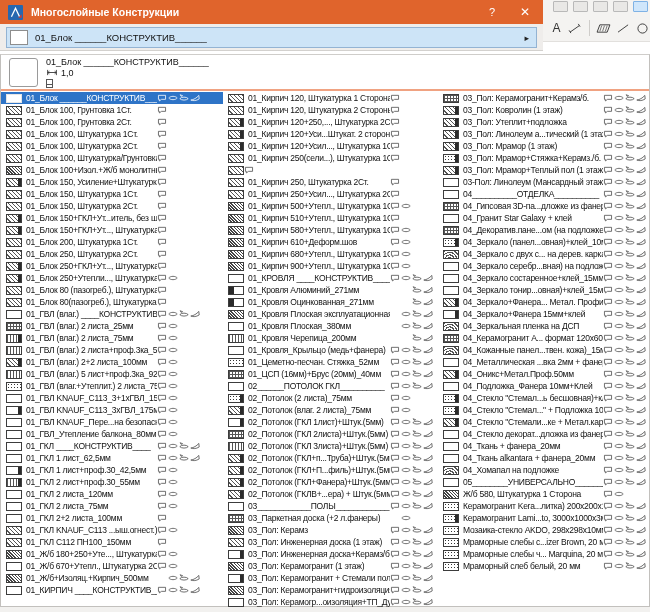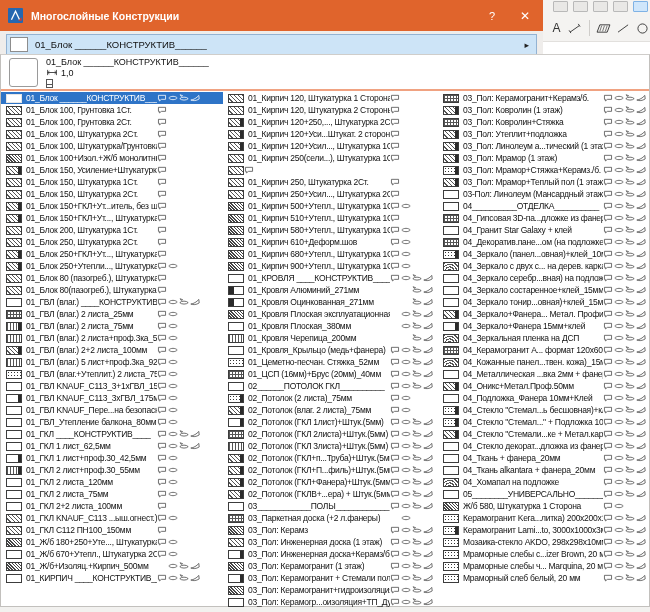--- a/index.html
+++ b/index.html
@@ -15,21 +15,21 @@
   .mini{width:13px;height:9px;border:1px solid #b9b9b9;background:#e9e8e6;border-radius:1px;}
   .mini.active{background:#cfe6fb;border-color:#7fb2e5;}
   .bgbar-row{display:flex;align-items:center;gap:4px;padding:3px 0 0 6px;height:26px;}
   .tool{width:17px;height:17px;display:flex;align-items:center;justify-content:center;
         font-size:12px;color:#333;}
   .sep{width:1px;height:16px;background:#cfcdca;margin:0 2px;}
   .bgbar-bottom{height:12px;background:#ffffff;border-top:1px solid #e2e0dd;}
 
   
   .dialog{position:absolute;left:0;top:0;width:543px;}
-  .titlebar{height:31px;background:#e0642c;display:flex;align-items:center;padding-left:8px;}
+  .titlebar{height:24px;background:#e0642c;display:flex;align-items:center;padding-left:8px;}
   .app-ico{width:15px;height:15px;flex:none;}
   .title-text{color:#fff;font-size:10.5px;font-weight:bold;margin-left:8px;flex:1;
               white-space:nowrap;overflow:hidden;}
   .tb-btn{width:30px;height:27px;color:#fff;font-size:11px;display:flex;align-items:center;
           justify-content:center;cursor:default;}
   .tb-btn.close{width:36px;font-size:12px;}
   .dlg-body{height:27px;background:#efedeb;box-sizing:border-box;padding:3px 6px 3px 6px;
             border-bottom:1px solid #d3d1ce;}
   .combo{height:21px;box-sizing:border-box;background:#cde4f7;border:1px solid #93b3d3;
          display:flex;align-items:center;padding:0 7px 0 3px;}
@@ -221,20 +221,34 @@
                 <path d="M1.5 1.5h8V6H5L2.5 7.8V6H1.5z"></path>
               </svg>
             </span>
             <span class="ic"></span>
             <span class="ic"></span>
             <span class="ic"></span>
           </span>
         </div>
         <div class="row">
           <span class="sw sw-diag"></span>
+          <span class="lbl">01_Блок 100, Штукатурка 1Ст.</span>
+          <span class="ics">
+            <span class="ic">
+              <svg viewBox="0 0 11 9">
+                <path d="M1.5 1.5h8V6H5L2.5 7.8V6H1.5z"></path>
+              </svg>
+            </span>
+            <span class="ic"></span>
+            <span class="ic"></span>
+            <span class="ic"></span>
+          </span>
+        </div>
+        <div class="row">
+          <span class="sw sw-diag"></span>
           <span class="lbl">01_Блок 100, Штукатурка 2Ст.</span>
           <span class="ics">
             <span class="ic">
               <svg viewBox="0 0 11 9">
                 <path d="M1.5 1.5h8V6H5L2.5 7.8V6H1.5z"></path>
               </svg>
             </span>
             <span class="ic"></span>
             <span class="ic"></span>
             <span class="ic"></span>
@@ -1840,47 +1854,20 @@
             <span class="ic">
               <svg viewBox="0 0 11 9">
                 <path d="M.8 6.8C4 6.4 7.2 4.6 9.8 1.6l.4 4C7 7.6 3.4 8 .8 6.8Z"></path>
               </svg>
             </span>
           </span>
         </div>
         <div class="row">
           <span class="sw sw-diag sw-bar"></span>
           <span class="lbl">03_Пол: Ковролин (1 этаж)</span>
-          <span class="ics">
-            <span class="ic">
-              <svg viewBox="0 0 11 9">
-                <path d="M1.5 1.5h8V6H5L2.5 7.8V6H1.5z"></path>
-              </svg>
-            </span>
-            <span class="ic">
-              <svg viewBox="0 0 11 9">
-                <path d="M.8 4.5C2.6 2 8.4 2 10.2 4.5 8.4 7 2.6 7 .8 4.5Z"></path>
-              </svg>
-            </span>
-            <span class="ic">
-              <svg viewBox="0 0 11 9">
-                <path d="M2.8 3.2 1.2.8l3.2 1.4"></path>
-                <path d="M.8 5.2C2.6 3 8.4 3 10.2 5.2 8.4 7.4 2.6 7.4 .8 5.2Z"></path>
-              </svg>
-            </span>
-            <span class="ic">
-              <svg viewBox="0 0 11 9">
-                <path d="M.8 6.8C4 6.4 7.2 4.6 9.8 1.6l.4 4C7 7.6 3.4 8 .8 6.8Z"></path>
-              </svg>
-            </span>
-          </span>
-        </div>
-        <div class="row">
-          <span class="sw sw-grid"></span>
-          <span class="lbl">03_Пол: Ковролин+Стяжка</span>
           <span class="ics">
             <span class="ic">
               <svg viewBox="0 0 11 9">
                 <path d="M1.5 1.5h8V6H5L2.5 7.8V6H1.5z"></path>
               </svg>
             </span>
             <span class="ic">
               <svg viewBox="0 0 11 9">
                 <path d="M.8 4.5C2.6 2 8.4 2 10.2 4.5 8.4 7 2.6 7 .8 4.5Z"></path>
               </svg>

